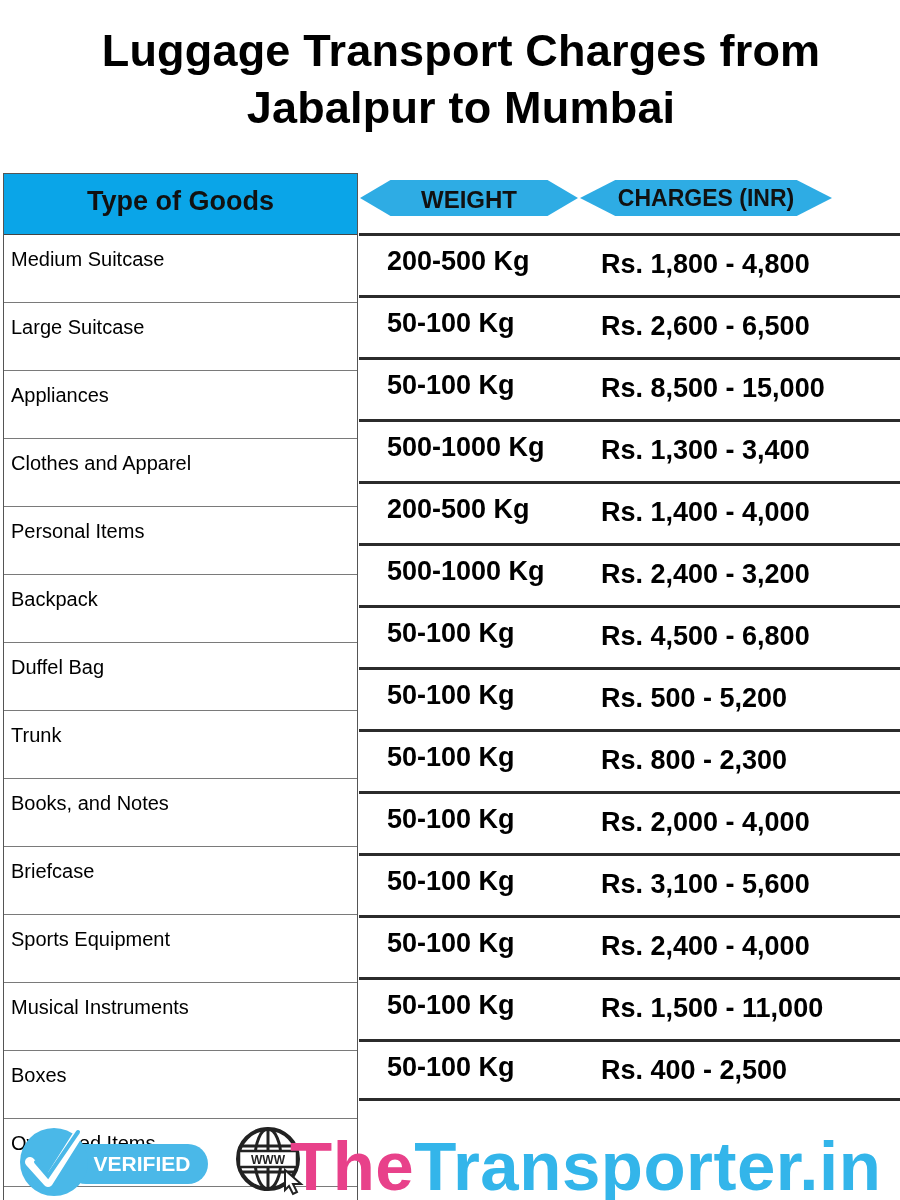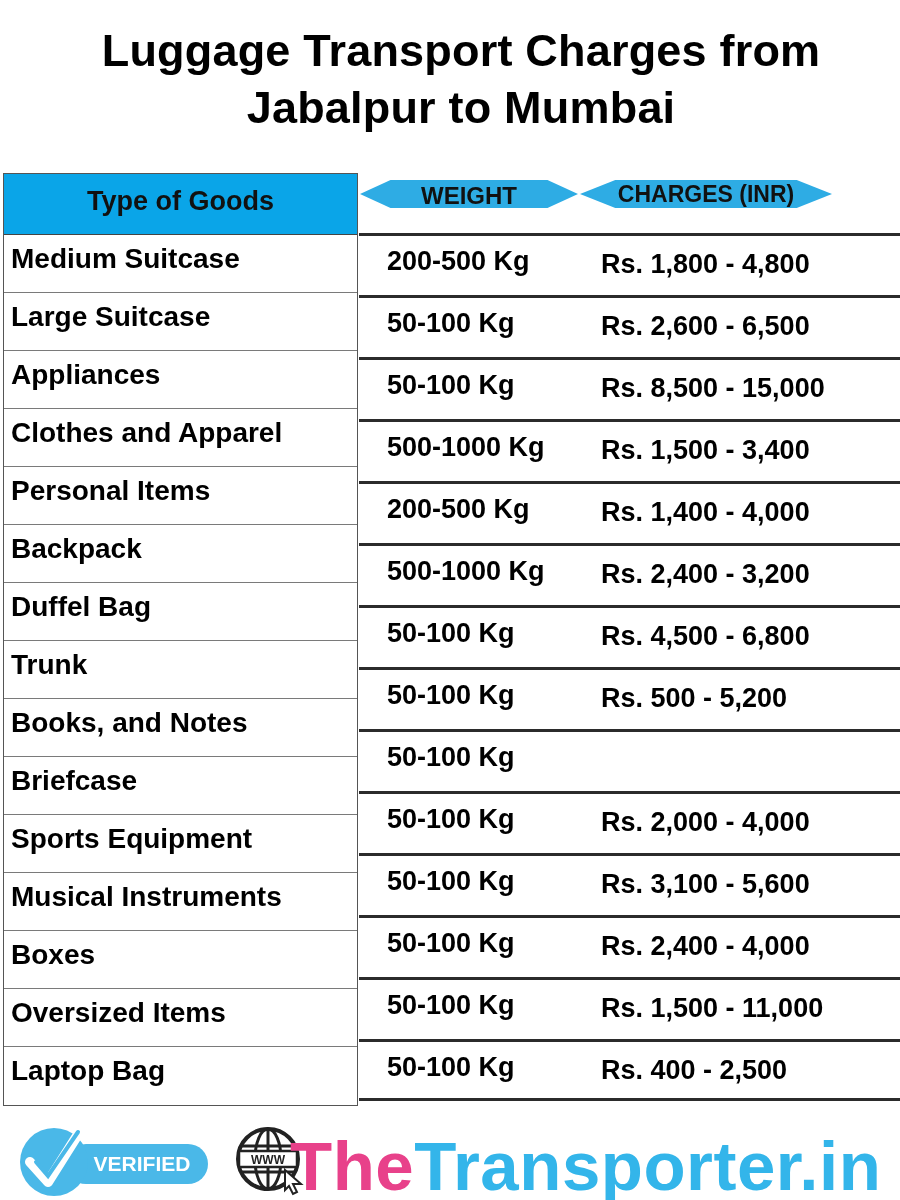--- a/index.html
+++ b/index.html
@@ -14,26 +14,26 @@
   .goods-table {
     position: absolute; left: 3px; top: 173px; width: 353px;
     border: 1px solid #555; border-collapse: collapse;
   }
   .goods-header {
     height: 60px; background: #0aa5e8; border-bottom: 1px solid #444;
     font-weight: bold; font-size: 27px; text-align: center; line-height: 54px;
     color: #111;
   }
   .goods-cell {
-    height: 58px; border-bottom: 1.5px solid #7a7a7a; box-sizing: border-box;
-    font-weight: bold; font-size: 28px; padding-left: 7px; line-height: 48px;
+    height: 68px; border-bottom: 1.5px solid #7a7a7a; box-sizing: border-box;
+    font-weight: normal; font-size: 20px; padding-left: 7px; line-height: 48px;
   }
   .goods-cell:last-child { border-bottom: none; }
   .hex {
-    position: absolute; top: 180px; height: 28px; background: #2eace4;
+    position: absolute; top: 180px; height: 36px; background: #2eace4;
     clip-path: polygon(0 50%, 14% 0, 86% 0, 100% 50%, 86% 100%, 14% 100%);
     display: flex; align-items: center; justify-content: center;
     font-weight: bold; color: #111;
   }
   .hex-weight { left: 360px; width: 218px; font-size: 24px; padding-top: 4px; box-sizing: border-box; }
   .hex-charges { left: 580px; width: 252px; font-size: 23px; }
   .rows { position: absolute; left: 359px; top: 233px; width: 541px; }
   .row {
     position: relative; height: 62px; border-top: 3px solid #2b2b2b; box-sizing: border-box;
     font-weight: bold; font-size: 27px;
@@ -89,40 +89,41 @@
   <div class="row">
       <span class="w">50-100 Kg</span>
       <span class="c">Rs. 2,600 - 6,500</span>
     </div>
   <div class="row">
       <span class="w">50-100 Kg</span>
       <span class="c">Rs. 8,500 - 15,000</span>
     </div>
   <div class="row">
       <span class="w">500-1000 Kg</span>
-      <span class="c">Rs. 1,500 - 3,400</span>
+      <span class="c">Rs. 1,300 - 3,400</span>
     </div>
   <div class="row">
       <span class="w">200-500 Kg</span>
       <span class="c">Rs. 1,400 - 4,000</span>
     </div>
   <div class="row">
       <span class="w">500-1000 Kg</span>
       <span class="c">Rs. 2,400 - 3,200</span>
     </div>
   <div class="row">
       <span class="w">50-100 Kg</span>
       <span class="c">Rs. 4,500 - 6,800</span>
     </div>
   <div class="row">
       <span class="w">50-100 Kg</span>
       <span class="c">Rs. 500 - 5,200</span>
     </div>
   <div class="row">
       <span class="w">50-100 Kg</span>
+      <span class="c">Rs. 800 - 2,300</span>
     </div>
   <div class="row">
       <span class="w">50-100 Kg</span>
       <span class="c">Rs. 2,000 - 4,000</span>
     </div>
   <div class="row">
       <span class="w">50-100 Kg</span>
       <span class="c">Rs. 3,100 - 5,600</span>
     </div>
   <div class="row">

